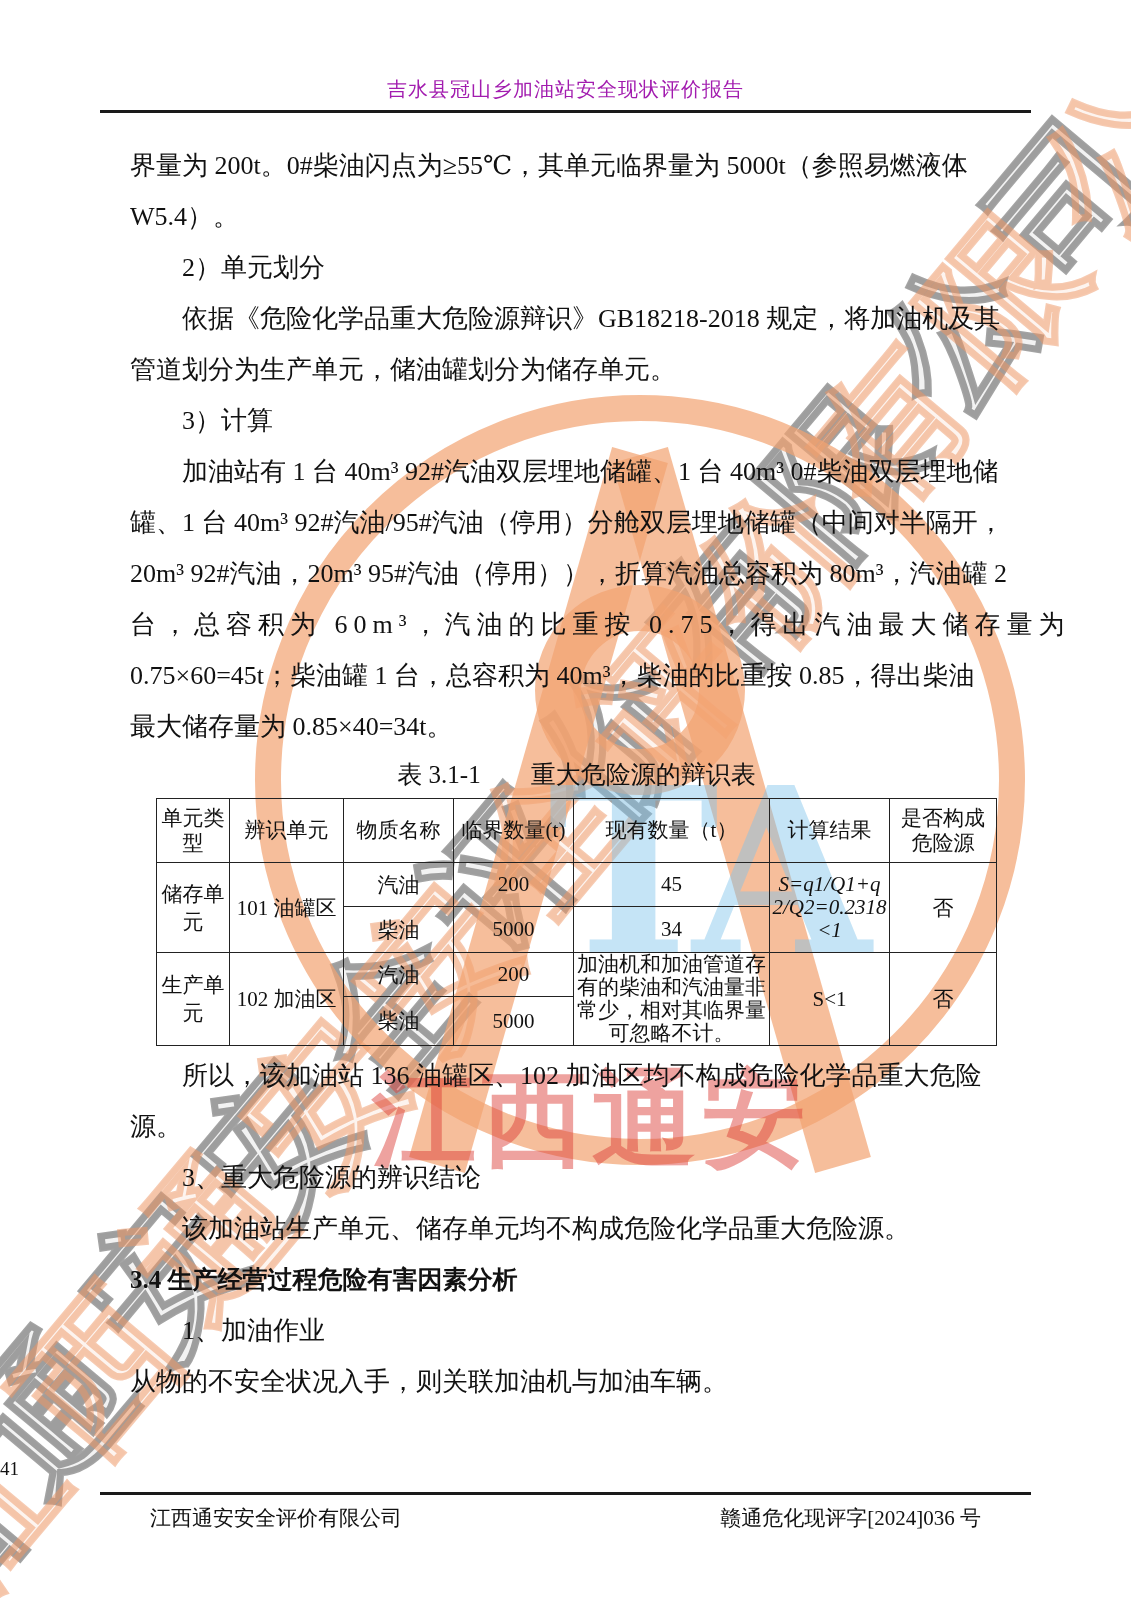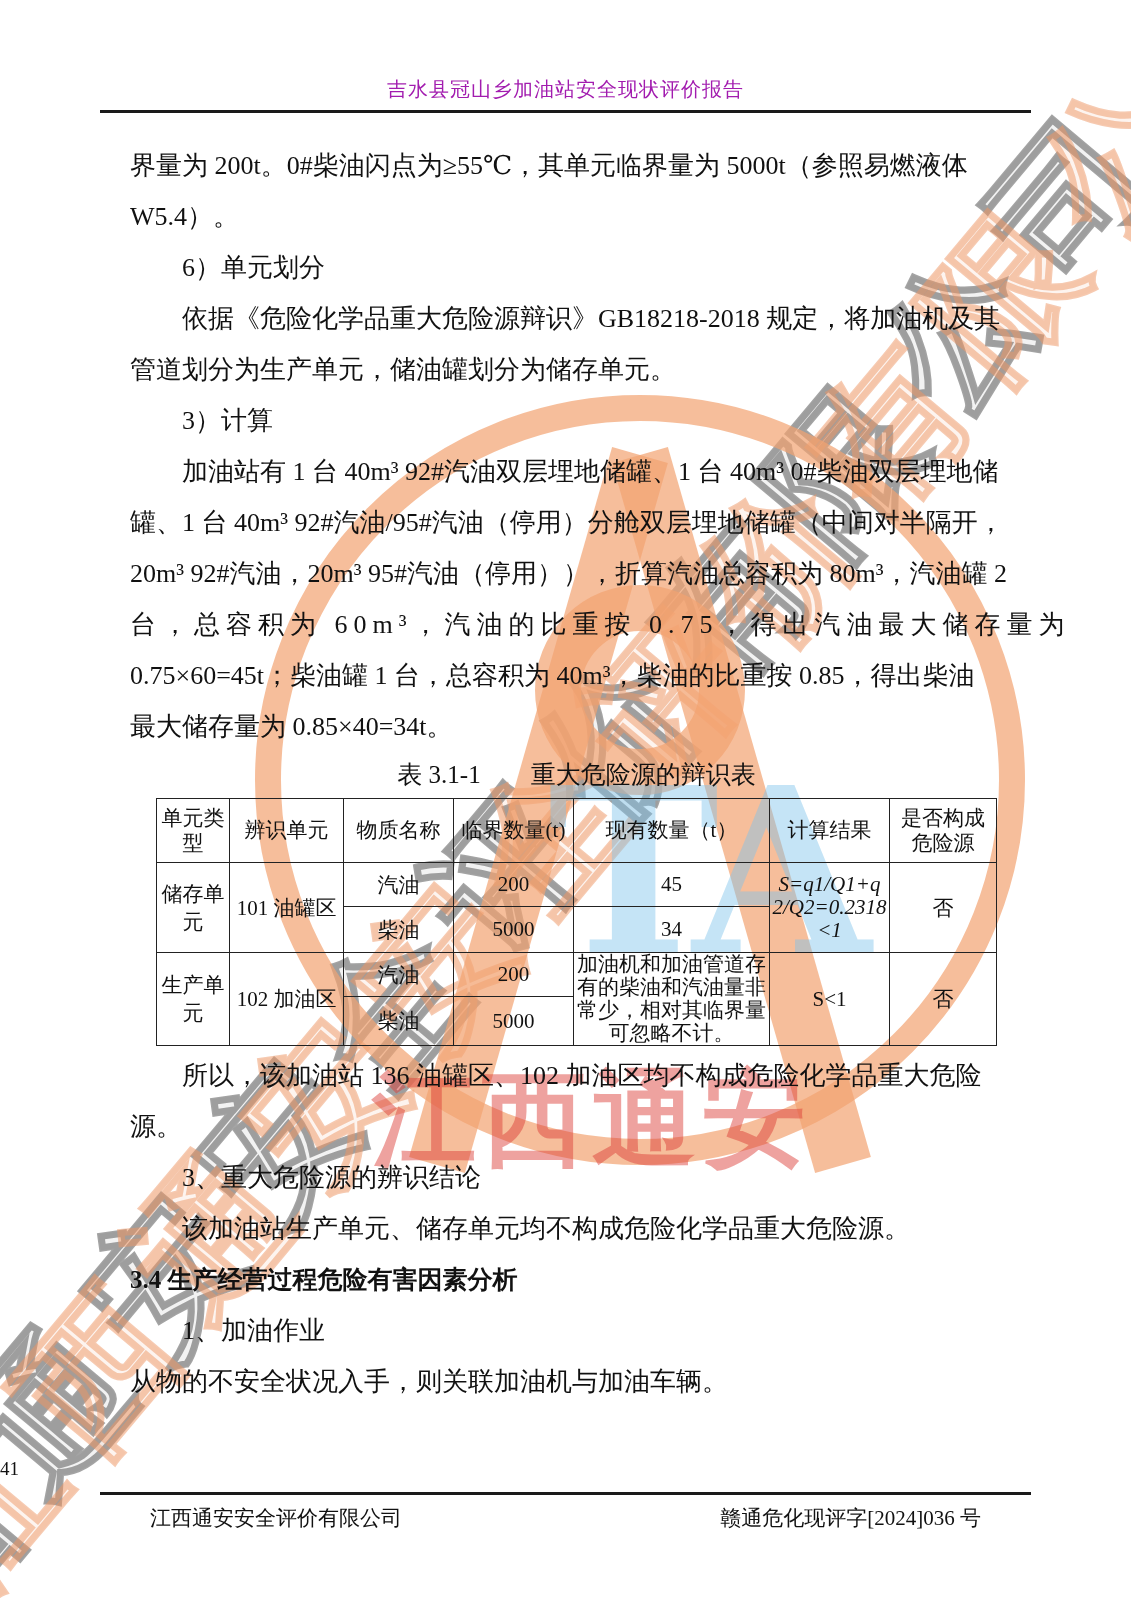--- a/index.html
+++ b/index.html
@@ -104,21 +104,21 @@
   <div class="wm-blue">TA</div>
   <div class="wm-red">江西通安</div>
 </div>
 
 <div class="doc-header">吉水县冠山乡加油站安全现状评价报告</div>
 <div class="header-rule"></div>
 
 <div class="content">
   <div class="line">界量为 200t。0#柴油闪点为≥55℃，其单元临界量为 5000t（参照易燃液体</div>
   <div class="line">W5.4）。</div>
-  <div class="line indent">6）单元划分</div>
+  <div class="line indent">2）单元划分</div>
   <div class="line indent">依据《危险化学品重大危险源辩识》GB18218-2018 规定，将加油机及其</div>
   <div class="line">管道划分为生产单元，储油罐划分为储存单元。</div>
   <div class="line indent">3）计算</div>
   <div class="line indent">加油站有 1 台 40m³ 92#汽油双层埋地储罐、1 台 40m³ 0#柴油双层埋地储</div>
   <div class="line">罐、1 台 40m³ 92#汽油/95#汽油（停用）分舱双层埋地储罐（中间对半隔开，</div>
   <div class="line">20m³ 92#汽油，20m³ 95#汽油（停用）），折算汽油总容积为 80m³，汽油罐 2</div>
   <div class="line ls">台，总容积为 60m³，汽油的比重按 0.75，得出汽油最大储存量为</div>
   <div class="line">0.75×60=45t；柴油罐 1 台，总容积为 40m³，柴油的比重按 0.85，得出柴油</div>
   <div class="line">最大储存量为 0.85×40=34t。</div>
 

